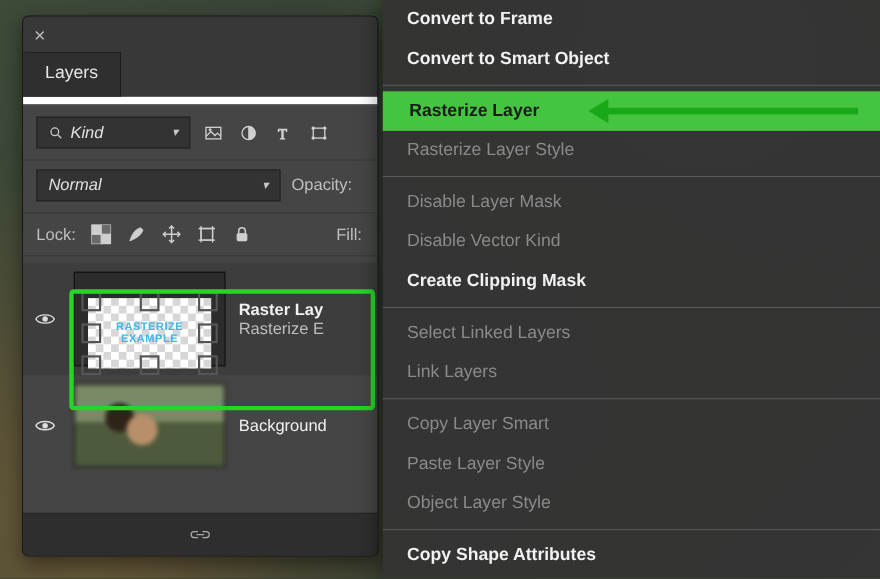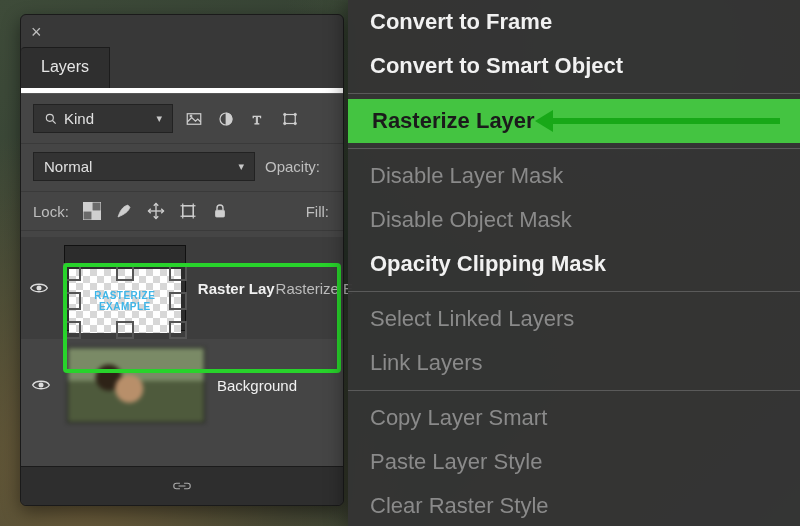--- a/index.html
+++ b/index.html
@@ -3,25 +3,25 @@
 <meta charset="utf-8">
 <style>
   html,body{margin:0;padding:0;width:800px;height:526px;overflow:hidden;background:#3a4a35;font-family:-apple-system,BlinkMacSystemFont,"Helvetica Neue",Arial,sans-serif;font-size:15px;color:#e8e8e8;}
   .blurbg{position:absolute;inset:0;background:
     radial-gradient(circle at 10% 90%, #6b5a38 0%, transparent 40%),
     radial-gradient(circle at 80% 10%, #50603e 0%, transparent 45%),
     linear-gradient(135deg,#3e4b39 0%,#2e3a30 60%,#52583c 100%);}
   
   .panel{position:absolute;left:20px;top:14px;width:322px;height:490px;background:#383838;border:1px solid #1a1a1a;border-radius:6px;box-shadow:0 6px 18px rgba(0,0,0,.45);}
   .panel .close{position:absolute;left:10px;top:8px;color:#bdbdbd;font-size:18px;line-height:1;}
-  .tabs{margin-top:32px;display:flex;border-bottom:5px solid #ffffff;}
+  .tabs{margin-top:32px;display:flex;border-bottom:7px solid #ffffff;}
   .tab{padding:10px 20px 12px;background:#2f2f2f;color:#e6e6e6;border-top-left-radius:4px;border-top:1px solid #1c1c1c;border-right:1px solid #1c1c1c;font-size:16px;}
   .panel-body{background:#454545;border-top:1px solid #575757;height:400px;}
   .row{display:flex;align-items:center;gap:10px;padding:10px 12px;border-bottom:1px solid #3a3a3a;}
-  .select{display:flex;align-items:center;gap:10px;background:#333;border:1px solid #222;border-radius:0;padding:5px 10px;color:#e0e0e0;}
+  .select{display:flex;align-items:center;gap:10px;background:#333;border:1px solid #222;border-radius:0;padding:5px 10px;color:#e0e0e0;font-style:italic;}
   .select .chev{font-size:11px;color:#c8c8c8;}
   .kind{width:118px;justify-content:space-between;}
   .iconbtn{width:22px;height:22px;display:flex;align-items:center;justify-content:center;color:#cfcfcf;}
   .iconbtn svg{width:18px;height:18px;fill:#cfcfcf;stroke:#cfcfcf;}
   .row2{padding:8px 12px 10px;}
   .blend{width:200px;justify-content:space-between;}
   .lbl{color:#bfbfbf;font-size:15px;}
   .lockrow{padding:8px 12px;gap:10px;}
   .lockrow .lbl{margin-right:2px;}
   .fillspacer{flex:1;}
@@ -41,28 +41,28 @@
   .corners .br{bottom:-6px;right:-6px;border-left:none;border-top:none;}
   .corners .tm{top:-6px;left:50%;transform:translateX(-50%);border-left:none;border-right:none;border-bottom:none;height:0;width:22px;}
   .corners .bm{bottom:-6px;left:50%;transform:translateX(-50%);border-left:none;border-right:none;border-top:none;height:0;width:22px;}
   .corners .lm{left:-6px;top:50%;transform:translateY(-50%);border-top:none;border-bottom:none;border-right:none;width:0;height:22px;}
   .corners .rm{right:-6px;top:50%;transform:translateY(-50%);border-top:none;border-bottom:none;border-left:none;width:0;height:22px;}
   .checker .txt{position:absolute;inset:0;display:flex;align-items:center;justify-content:center;color:#3fb6e8;font-weight:700;font-size:10px;text-align:center;letter-spacing:.5px;line-height:1.1;}
   .bgthumb{width:136px;height:74px;background:
     radial-gradient(circle at 45% 55%, #b88f6a 0 16%, transparent 17%),
     radial-gradient(circle at 30% 40%, #2e2317 0 12%, transparent 13%),
     linear-gradient(180deg,#7a8a66 0 45%,#4e5a3c 45% 100%);filter:blur(2px);border:1px solid #111;}
-  .layertxt{display:flex;flex-direction:row;gap:1px;min-width:0;}
+  .layertxt{display:flex;flex-direction:column;gap:1px;min-width:0;}
   .lname{color:#f0f0f0;font-weight:600;white-space:nowrap;}
   .lsub{color:#bdbdbd;white-space:nowrap;}
   .panel-footer{position:absolute;left:0;right:0;bottom:0;height:38px;background:#2e2e2e;border-top:1px solid #1b1b1b;display:flex;align-items:center;justify-content:center;color:#aaa;border-radius:0 0 6px 6px;}
   .panel-footer svg{width:22px;height:14px;stroke:#aaa;fill:none;stroke-width:1.6;}
   
   .menu{position:absolute;left:348px;top:0;width:452px;height:526px;background:rgba(52,52,52,.97);box-shadow:-4px 0 18px rgba(0,0,0,.4);}
-  .mi{padding:9px 22px;font-size:22px;color:#f1f1f1;white-space:nowrap;}
+  .mi{padding:9px 22px;font-size:16px;color:#f1f1f1;white-space:nowrap;}
   .mi.bold{font-weight:700;}
   .mi.dis{color:#8a8a8a;}
   .mi.hi{background:#44c441;color:#1b1b1b;font-weight:700;position:relative;padding-left:24px;}
   .arrow{position:absolute;right:20px;top:50%;transform:translateY(-50%);width:240px;height:6px;background:#18a818;}
   .arrow::before{content:"";position:absolute;left:-16px;top:-8px;border:11px solid transparent;border-right:18px solid #18a818;}
   .sep{height:1px;background:#5a5a5a;margin:5px 0;}
   .q{font-family:inherit;}
 </style>
 </head>
 <body>
@@ -226,26 +226,27 @@
         <path d="M19 4 h5 a4 4 0 0 1 0 8 h-5"></path>
       </svg>
   </div>
 </div>
 
 <div class="menu" id="ctx">
     <div class="mi bold">Convert to Frame</div>
     <div class="mi bold">Convert to Smart Object</div>
     <div class="sep"></div>
     <div class="mi bold hi">Rasterize Layer<div class="arrow"></div></div>
+    <div class="mi dis">Rasterize Layer Style</div>
     <div class="sep"></div>
     <div class="mi dis">Disable Layer Mask</div>
-    <div class="mi dis">Disable Object Mask</div>
-    <div class="mi bold">Opacity Clipping Mask</div>
+    <div class="mi dis">Disable Vector Kind</div>
+    <div class="mi bold">Create Clipping Mask</div>
     <div class="sep"></div>
     <div class="mi dis">Select Linked Layers</div>
     <div class="mi dis">Link Layers</div>
     <div class="sep"></div>
     <div class="mi dis">Copy Layer Smart</div>
     <div class="mi dis">Paste Layer Style</div>
-    <div class="mi dis">Clear Raster Style</div>
+    <div class="mi dis">Object Layer Style</div>
     <div class="sep"></div>
     <div class="mi bold">Copy Shape Attributes</div>
   </div>
 
 </body></html>

